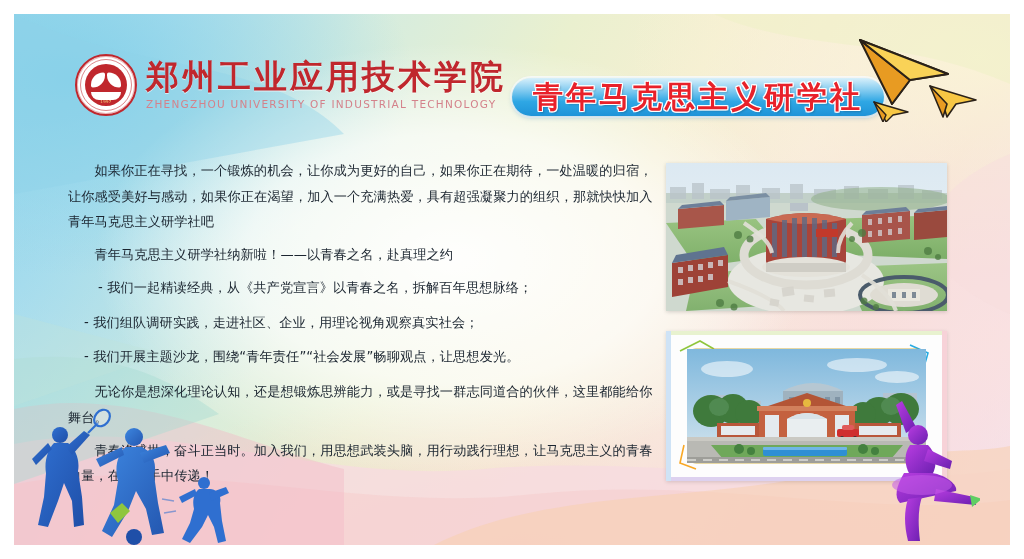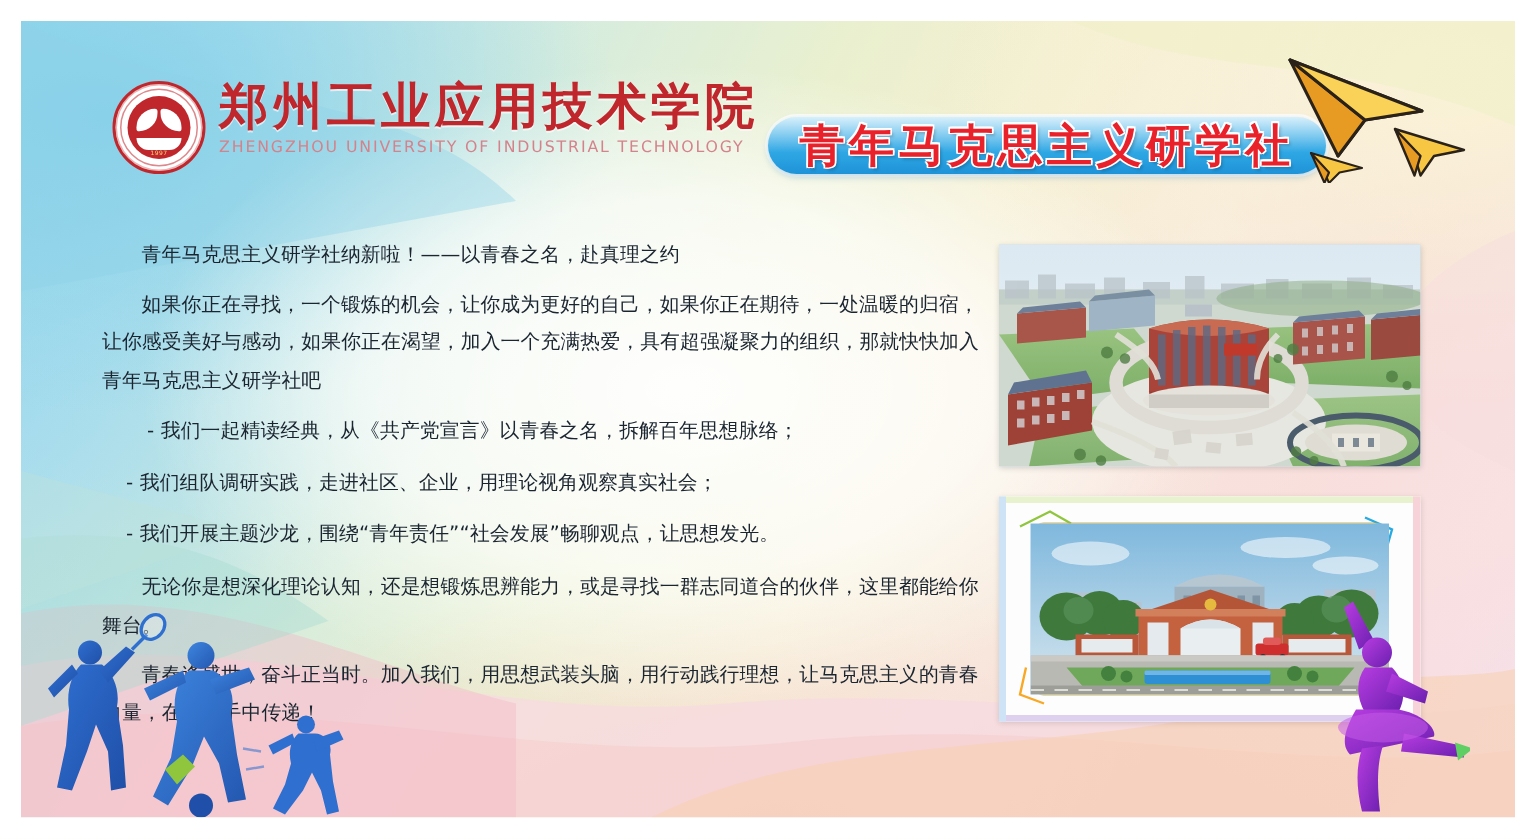--- a/index.html
+++ b/index.html
@@ -45,21 +45,21 @@
   .bg-waves{position:absolute;left:14px;top:14px;right:14px;bottom:14px;overflow:hidden;}
   .bg-waves svg{position:absolute;left:0;top:0;width:100%;height:100%;}
   .frame-edge{
     position:absolute;left:0;top:0;right:0;bottom:0;
     border:14px solid #ffffff;box-sizing:border-box;pointer-events:none;
   }
 
   
   .header{position:absolute;left:0;top:0;width:100%;height:150px;}
   .logo-block{
-    position:absolute;left:75px;top:54px;display:flex;align-items:flex-start;gap:9px;
+    position:absolute;left:75px;top:54px;display:flex;align-items:center;gap:9px;
   }
   .seal{
     width:58px;height:58px;border-radius:50%;flex:0 0 auto;position:relative;
     background:#ffffff;
     border:2px solid #c0272d;
     box-shadow:0 0 0 1px rgba(192,39,45,.35) inset;
   }
   .seal .ring{
     position:absolute;left:3px;top:3px;right:3px;bottom:3px;border-radius:50%;
     border:1px solid rgba(192,39,45,.55);
@@ -215,22 +215,22 @@
         </g>
         <g stroke="#2a2118" stroke-width="1.4" stroke-linejoin="round">
           <polygon points="22,80 56,90 41,93 34,100 31,93" fill="#f7c744"></polygon>
           <polygon points="22,80 34,93 31,100" fill="#e89b22"></polygon>
         </g>
       </svg>
     </div>
   </div>
 
   <div class="copy">
+    <p class="indent">如果你正在寻找，一个锻炼的机会，让你成为更好的自己，如果你正在期待，一处温暖的归宿，让你感受美好与感动，如果你正在渴望，加入一个充满热爱，具有超强凝聚力的组织，那就快快加入青年马克思主义研学社吧</p>
     <p class="indent">青年马克思主义研学社纳新啦！——以青春之名，赴真理之约</p>
-    <p class="indent">如果你正在寻找，一个锻炼的机会，让你成为更好的自己，如果你正在期待，一处温暖的归宿，让你感受美好与感动，如果你正在渴望，加入一个充满热爱，具有超强凝聚力的组织，那就快快加入青年马克思主义研学社吧</p>
     <p class="bullet b1">- 我们一起精读经典，从《共产党宣言》以青春之名，拆解百年思想脉络；</p>
     <p class="bullet">- 我们组队调研实践，走进社区、企业，用理论视角观察真实社会；</p>
     <p class="bullet">- 我们开展主题沙龙，围绕“青年责任”“社会发展”畅聊观点，让思想发光。</p>
     <p class="indent">无论你是想深化理论认知，还是想锻炼思辨能力，或是寻找一群志同道合的伙伴，这里都能给你舞台。</p>
     <p class="indent">青春逢盛世，奋斗正当时。加入我们，用思想武装头脑，用行动践行理想，让马克思主义的青春力量，在你我手中传递！</p>
   </div>
 
   <div class="photo1">
     <svg class="ph" viewBox="0 0 281 148" preserveAspectRatio="none">
       <defs>

